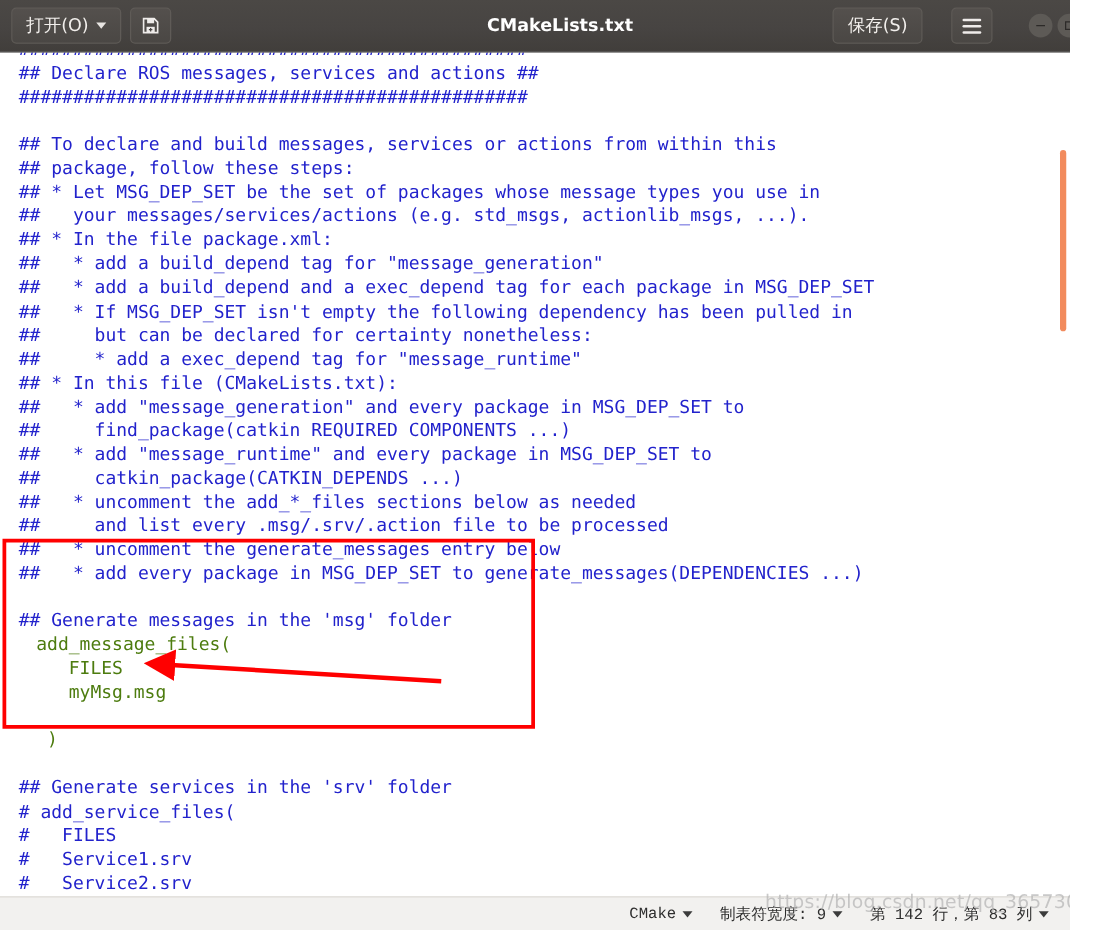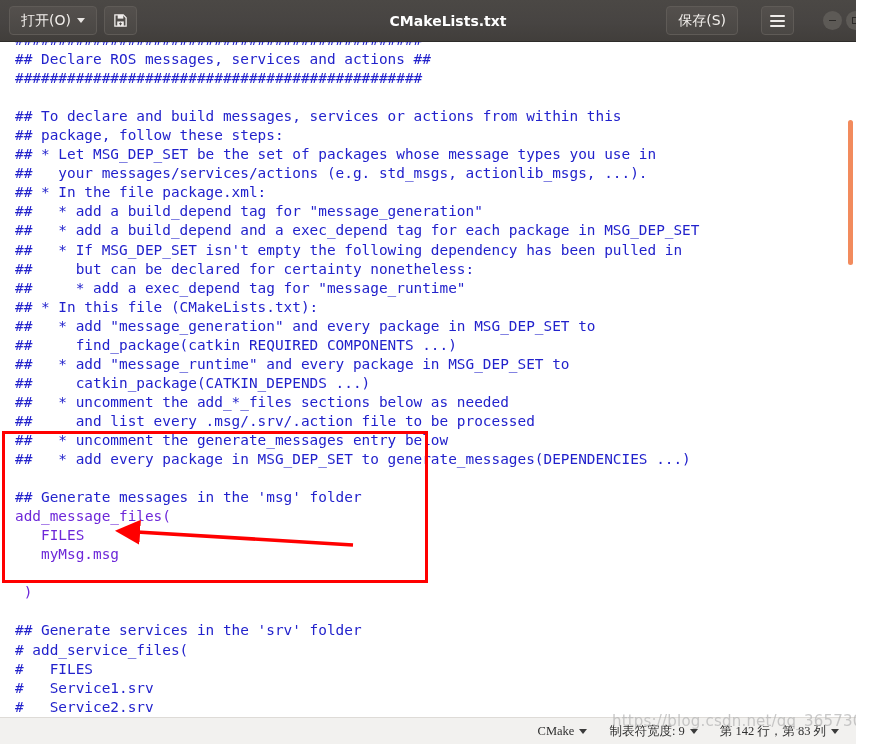--- a/index.html
+++ b/index.html
@@ -166,21 +166,21 @@
     line-height: 19.05px;
     white-space: pre;
     color: #2222cc;
     letter-spacing: 0px;
   }
   .code .ln {
     display: block;
     height: 19.05px;
     padding-left: 1px;
   }
-  .code .ln.plain { color: #6d28d9; }
+  .code .ln.plain { color: #4d7c0f; margin-left: 14px; }
 
   
   .scroll-track {
     position: absolute;
     right: 0;
     top: 42px;
     width: 14px;
     height: 675px;
     background: transparent;
     z-index: 12;
@@ -228,21 +228,21 @@
     background: #f2f1ef;
     border-top: 1px solid #dedbd7;
     box-sizing: border-box;
     display: flex;
     align-items: center;
     justify-content: flex-end;
     gap: 22px;
     padding-right: 10px;
     font-size: 12.5px;
     color: #2e2e2e;
-    font-family: Liberation Serif, serif;
+    font-family: Liberation Mono, monospace;
     z-index: 18;
   }
   .sb-item {
     display: flex;
     align-items: center;
     gap: 5px;
     cursor: pointer;
     white-space: nowrap;
   }
   .sb-item.static { cursor: default; }

